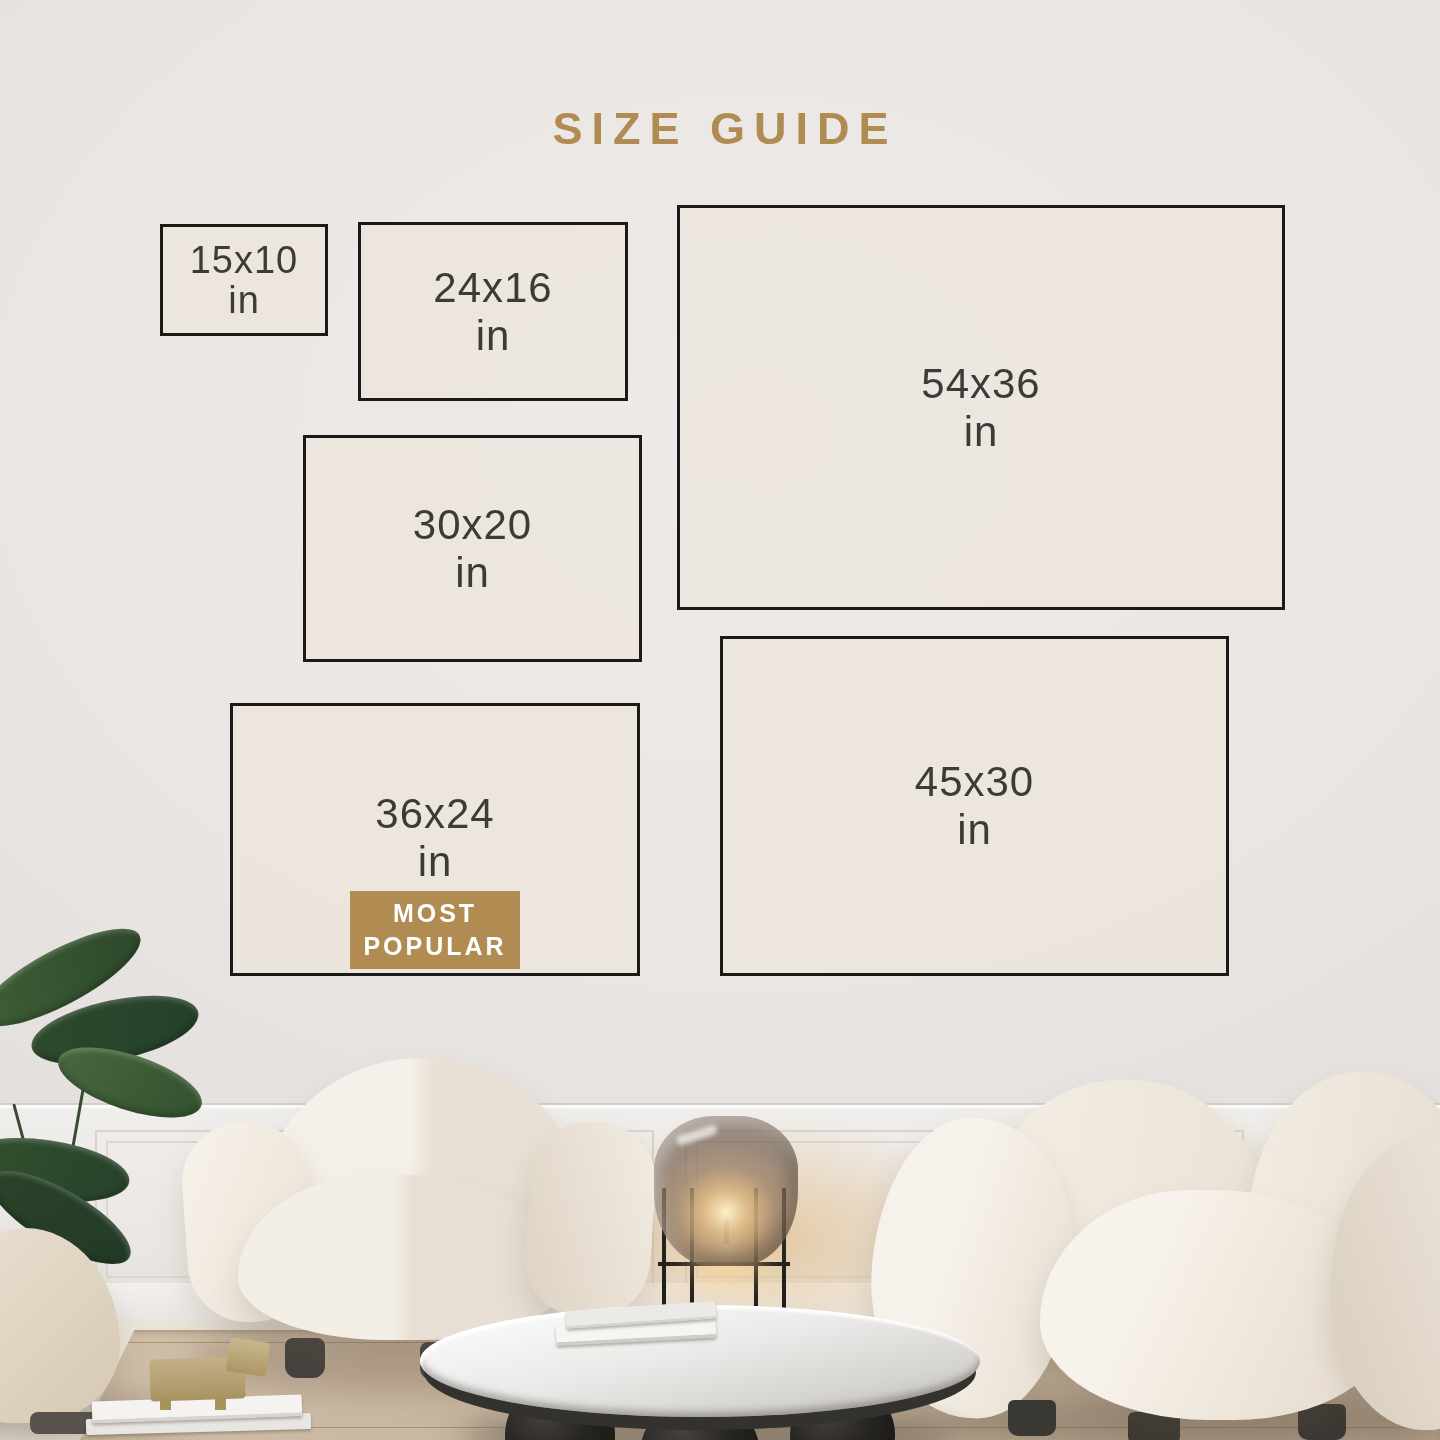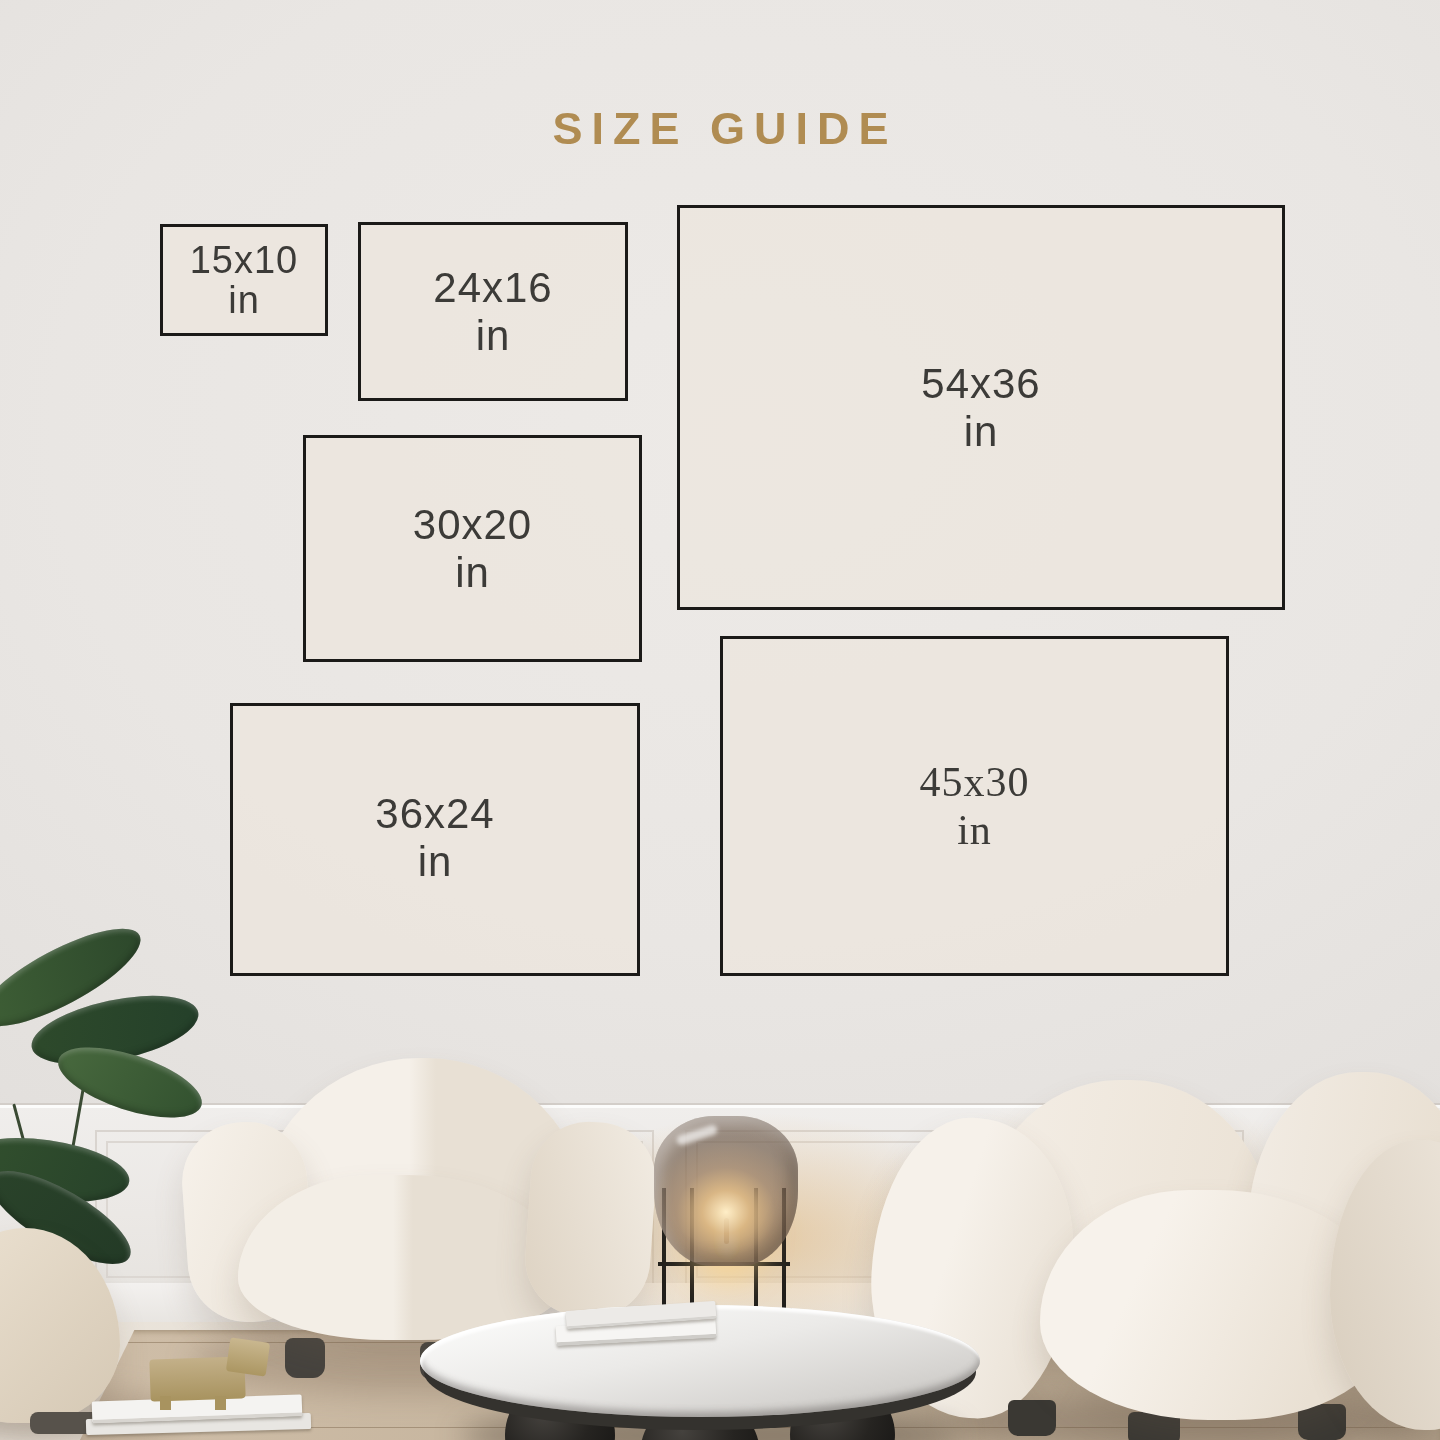--- a/index.html
+++ b/index.html
@@ -78,21 +78,21 @@
   .size-3{justify-content:flex-start;padding-top:84px;}
   .badge{margin-top:5px;width:170px;height:78px;background:var(--accent-gold,#b08c52);
     display:flex;flex-direction:column;align-items:center;justify-content:center;
     color:var(--badge-text,#fff);font-weight:700;font-size:25px;line-height:33px;letter-spacing:3px;}
 
   .size-0{left:160px;top:224px;width:168px;height:112px;}
   .size-1{left:358px;top:222px;width:270px;height:179px;}
   .size-2{left:303px;top:435px;width:339px;height:227px;}
   .size-3{left:230px;top:703px;width:410px;height:273px;}
   .size-4{left:677px;top:205px;width:608px;height:405px;}
-  .size-5{left:720px;top:636px;width:509px;height:340px;font-family:Liberation Serif, serif;}
+  .size-5{left:720px;top:636px;width:509px;height:340px;}
 </style>
 </head>
 <body>
 
 <div class="stage">
 
   <div class="abs wall"></div>
   <div class="abs wainscot">
     <div class="panel" style="left:95px"></div>
     <div class="panel" style="left:390px"></div>
@@ -184,20 +184,24 @@
       <div>30x20</div>
       <div>in</div>
     </div>
   </div>
 
   <div class="abs size-box size-3">
     <div class="size-label">
       <div>36x24</div>
       <div>in</div>
     </div>
+    <div class="badge">
+      <div>MOST</div>
+      <div>POPULAR</div>
+    </div>
   </div>
 
   <div class="abs size-box size-4">
     <div class="size-label">
       <div>54x36</div>
       <div>in</div>
     </div>
   </div>
 
   <div class="abs size-box size-5">

